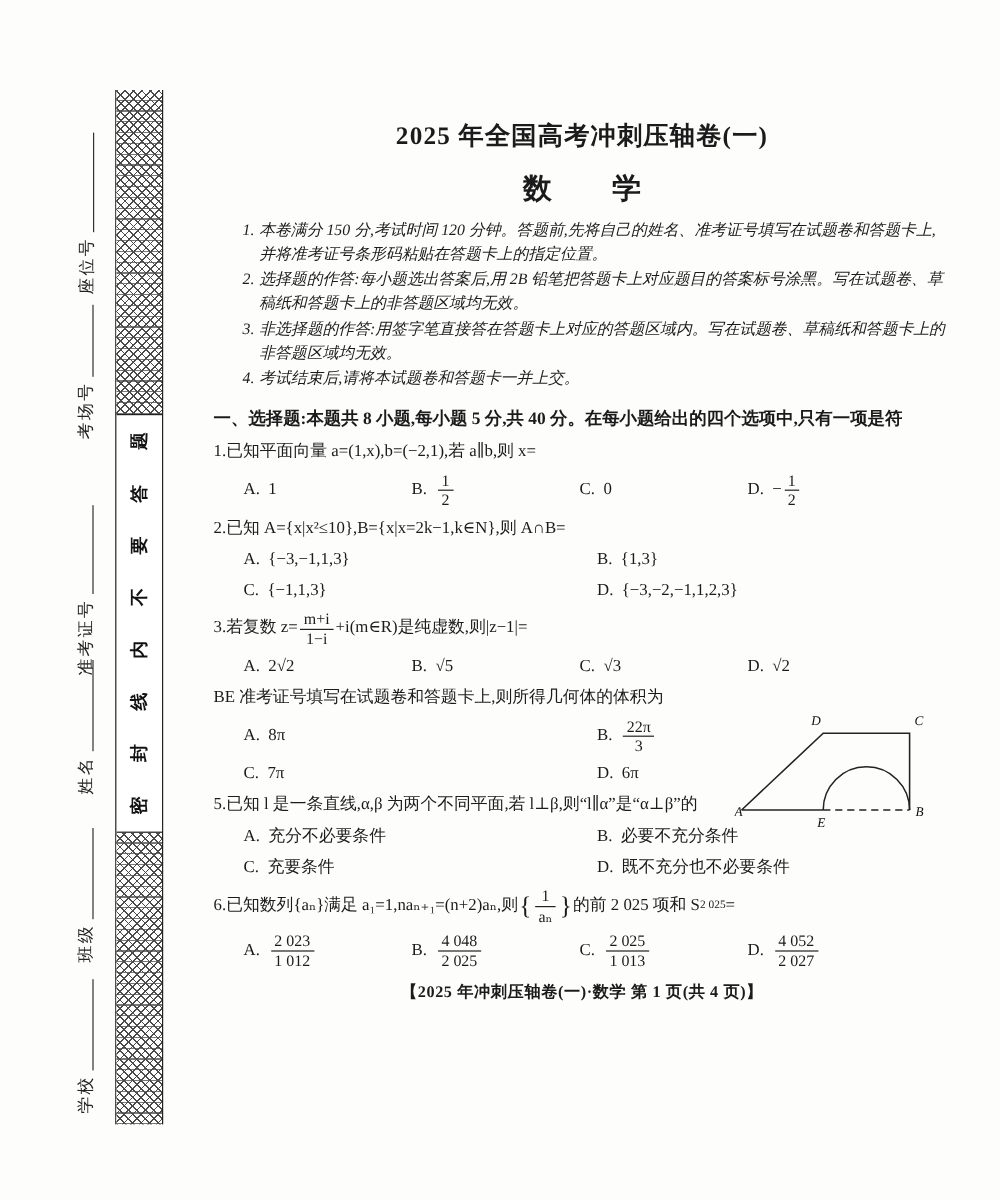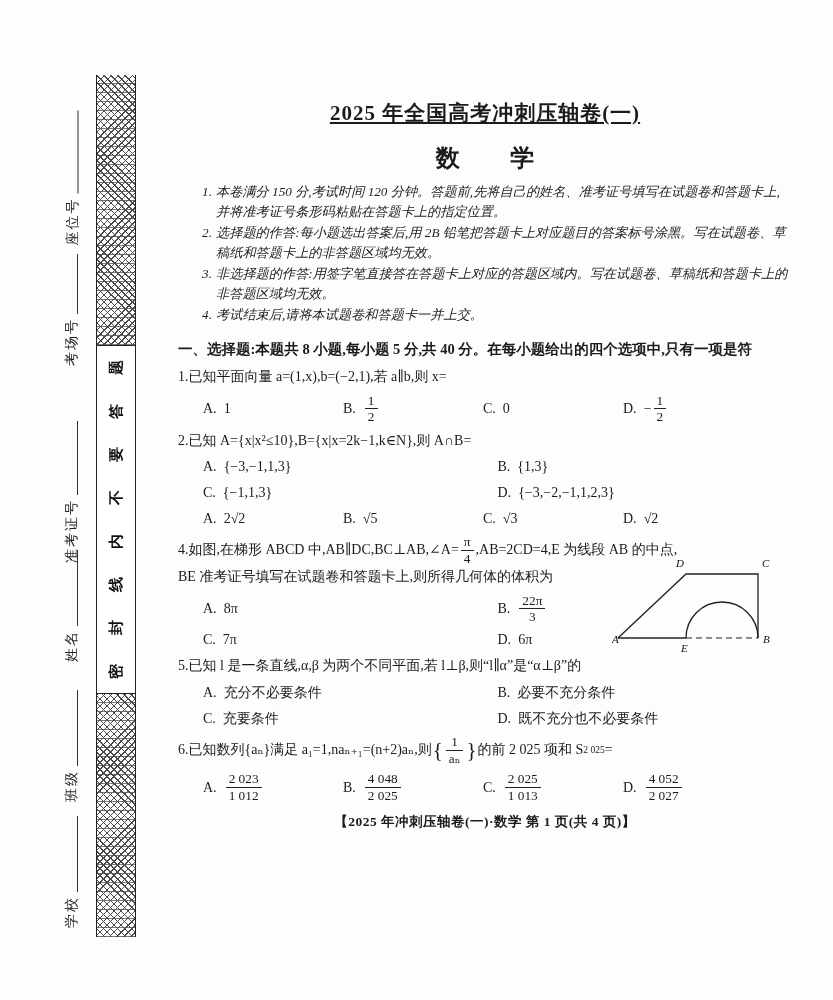--- a/index.html
+++ b/index.html
@@ -36,21 +36,21 @@
   .lattice.bottom { flex:1; border-top:1px solid #222; }
   .seal-text {
     height:347px; display:flex; flex-direction:column;
     justify-content:space-around; align-items:center;
     font-size:15px; font-weight:700; color:#111;
   }
   .seal-text span { transform:rotate(-90deg); display:block; }
 
   
   .content { position:absolute; left:178px; top:98px; width:614px; }
-  .title  { text-align:center; font-size:21px; font-weight:700; letter-spacing:1px; line-height:30px;text-decoration:underline; }
+  .title  { text-align:center; font-size:21px; font-weight:700; letter-spacing:1px; line-height:30px; }
   .subject{ text-align:center; font-size:24px; font-weight:700; letter-spacing:2.1em; text-indent:2.1em; line-height:44px; margin-top:8px; }
 
   .notice-head { font-size:15px; font-weight:700; margin-top:26px; }
   .notice { font-size:13.2px; line-height:1.55; margin:2px 0 0 14px; font-style:italic; }
   .notice .item { display:flex; }
   .notice .no  { width:20px; flex-shrink:0; text-align:right; margin-right:4px; }
   .notice .txt { flex:1; }
 
   .section-head { font-size:14.5px; font-weight:700; line-height:1.6; margin-top:13px; }
   .section-head .l2 { text-indent:25px; }
@@ -198,20 +198,28 @@
           <span>{−1,1,3}</span>
         </span>
         <span class="opt">
           <span class="lab">D.</span>
           <span>{−3,−2,−1,1,2,3}</span>
         </span>
       </div>
     </div>
 
     <div class="q">
+      <div class="stem tall">
+        <span>3.若复数 z=</span>
+        <span class="frac">
+            <span class="fn">m+i</span>
+            <span class="fd">1−i</span>
+          </span>
+        <span>+i(m∈R)是纯虚数,则|z−1|=</span>
+      </div>
       <div class="opt-row cols4">
         <span class="opt">
           <span class="lab">A.</span>
           <span>2√2</span>
         </span>
         <span class="opt">
           <span class="lab">B.</span>
           <span>√5</span>
         </span>
         <span class="opt">
@@ -219,28 +227,20 @@
           <span>√3</span>
         </span>
         <span class="opt">
           <span class="lab">D.</span>
           <span>√2</span>
         </span>
       </div>
     </div>
 
     <div class="q q4-wrap">
-      <div class="stem tall">
-        <span>4.如图,在梯形 ABCD 中,AB∥DC,BC⊥AB,∠A=</span>
-        <span class="frac">
-            <span class="fn">π</span>
-            <span class="fd">4</span>
-          </span>
-        <span>,AB=2CD=4,E 为线段 AB 的中点,</span>
-      </div>
       <div class="stem narrow">BE 准考证号填写在试题卷和答题卡上,则所得几何体的体积为</div>
 
       <svg class="q4-figure" viewBox="0 0 180 110">
         <path d="M6,90 L74,26 L146,26 L146,90" fill="none" stroke="#222" stroke-width="1.3"></path>
         <path d="M6,90 L74,90" fill="none" stroke="#222" stroke-width="1.3"></path>
         <path d="M74,90 L146,90" fill="none" stroke="#222" stroke-width="1.2" stroke-dasharray="6 4"></path>
         <path d="M74,90 A36,36 0 0 1 146,90" fill="none" stroke="#222" stroke-width="1.3"></path>
         <text x="0" y="95">A</text>
         <text x="64" y="19">D</text>
         <text x="150" y="19">C</text>

